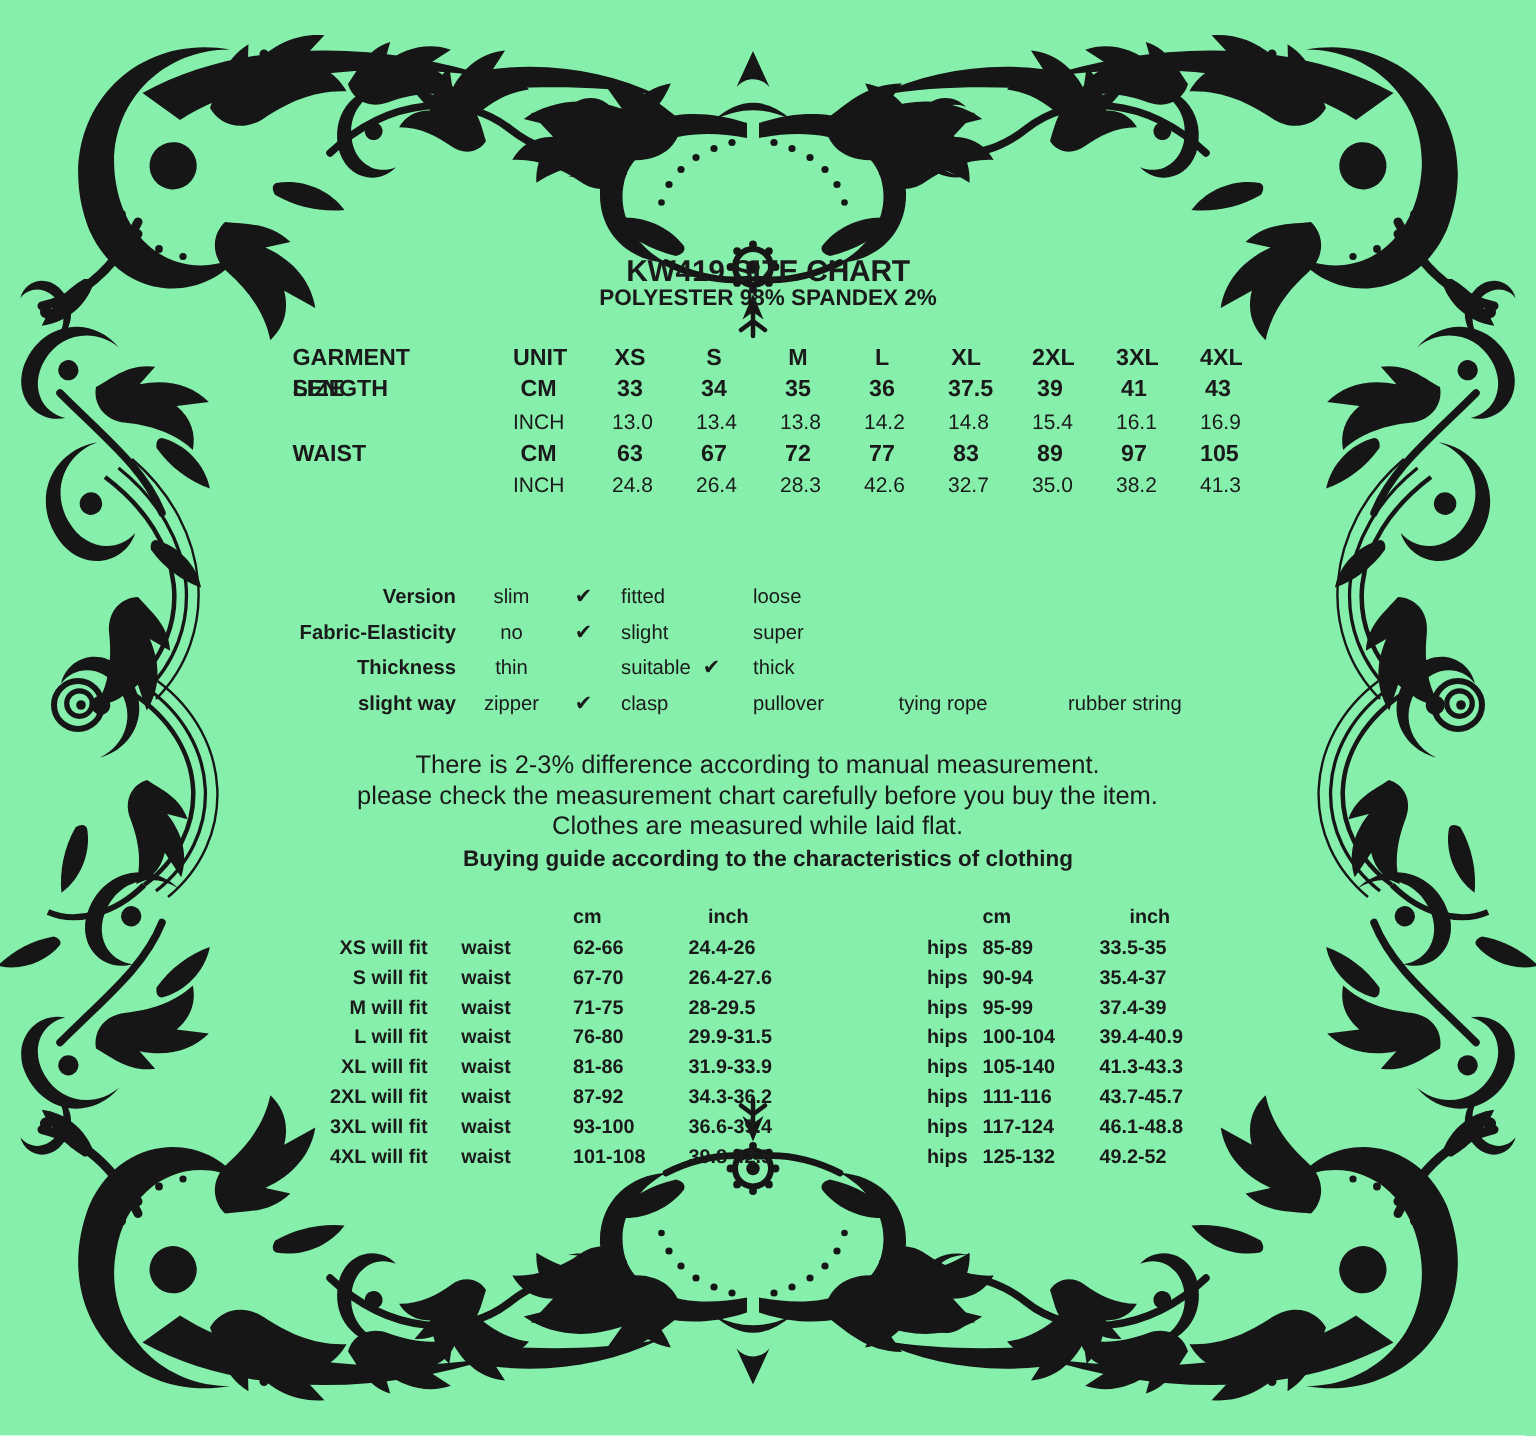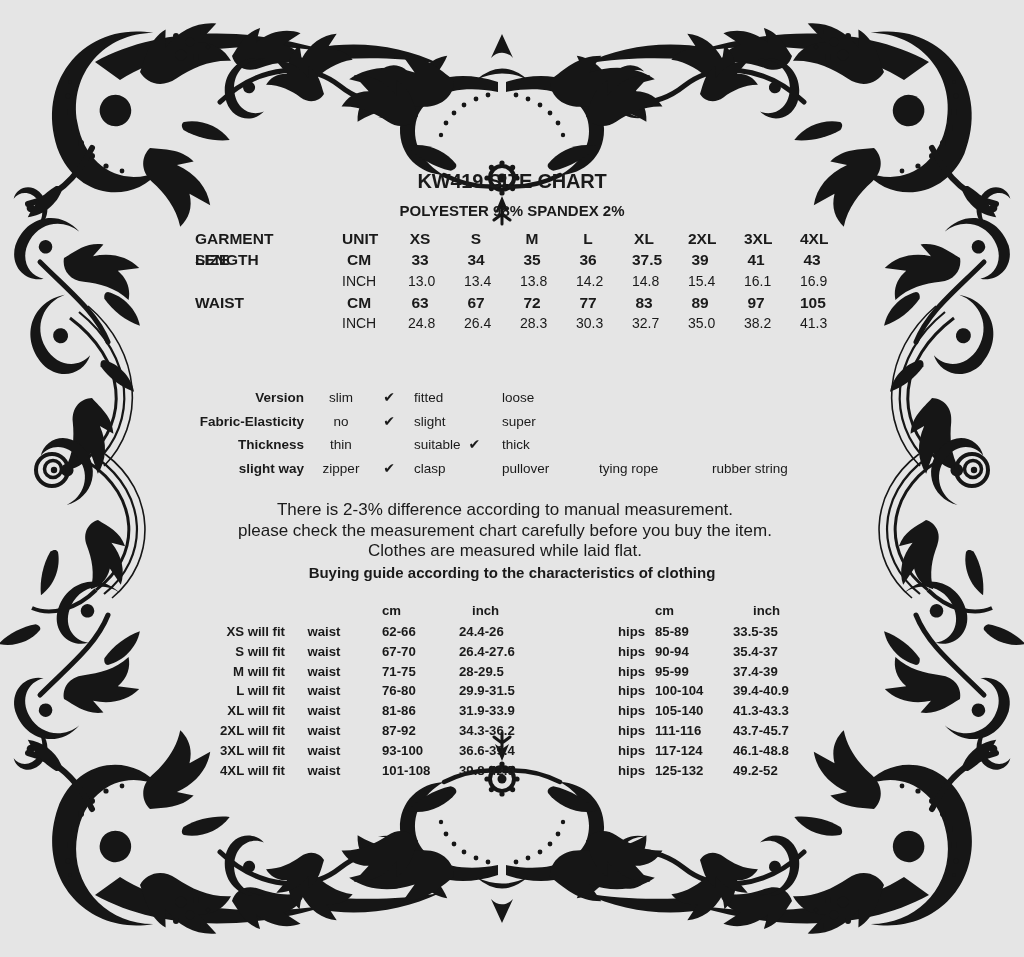--- a/index.html
+++ b/index.html
@@ -1,22 +1,22 @@
 <!DOCTYPE html>
 <html><head>
 <meta charset="utf-8">
 <style>
   html,body{margin:0;padding:0;background:#fff;}
-  #stage{position:relative;width:1024px;height:957px;background:#e5e5e5;overflow:hidden;
+  #stage{position:relative;width:1024px;height:957px;background:#86efac;overflow:hidden;
          font-family:"Liberation Sans","DejaVu Sans",sans-serif;color:#1a1a1a;}
   #border-svg{position:absolute;left:0;top:0;z-index:0;}
   #content{position:absolute;inset:0;z-index:1;}
   .abs{position:absolute;left:0;right:0;}
   .title{top:169px;text-align:center;font-weight:bold;font-size:20px;line-height:24px;letter-spacing:-0.2px;}
-  .subtitle{top:202px;text-align:center;font-weight:bold;font-size:15px;line-height:18px;}
+  .subtitle{top:190px;text-align:center;font-weight:bold;font-size:15px;line-height:18px;}
   #sizeTable{position:absolute;left:163px;top:228px;}
   .st-row{display:grid;grid-template-columns:147px 66px repeat(8,56px);height:21.3px;line-height:21.3px;}
   .st-row div{text-align:center;margin-left:32px;}
   .st-row .lbl{text-align:left;font-weight:bold;font-size:15.5px;}
   .st-row.b{font-weight:bold;font-size:15.5px;}
   .st-row.n{font-weight:normal;font-size:14px;}
   #chars{position:absolute;left:0;top:386px;}
   .ch-row{display:grid;grid-template-columns:310px 62px 34px 88px 97px 113px 1fr;height:23.5px;line-height:23.5px;font-size:13.5px;}
   .ch-label{text-align:right;padding-right:6px;font-weight:bold;}
   .opt1{text-align:center;}
@@ -237,21 +237,21 @@
           <div>89</div>
           <div>97</div>
           <div>105</div>
         </div>
         <div class="st-row n">
           <div class="lbl"></div>
           <div>INCH</div>
           <div>24.8</div>
           <div>26.4</div>
           <div>28.3</div>
-          <div>30.3</div>
+          <div>42.6</div>
           <div>32.7</div>
           <div>35.0</div>
           <div>38.2</div>
           <div>41.3</div>
         </div>
       </div>
     <div id="chars">
         <div class="ch-row">
           <div class="ch-label">Version</div>
           <div class="opt1">slim</div>

